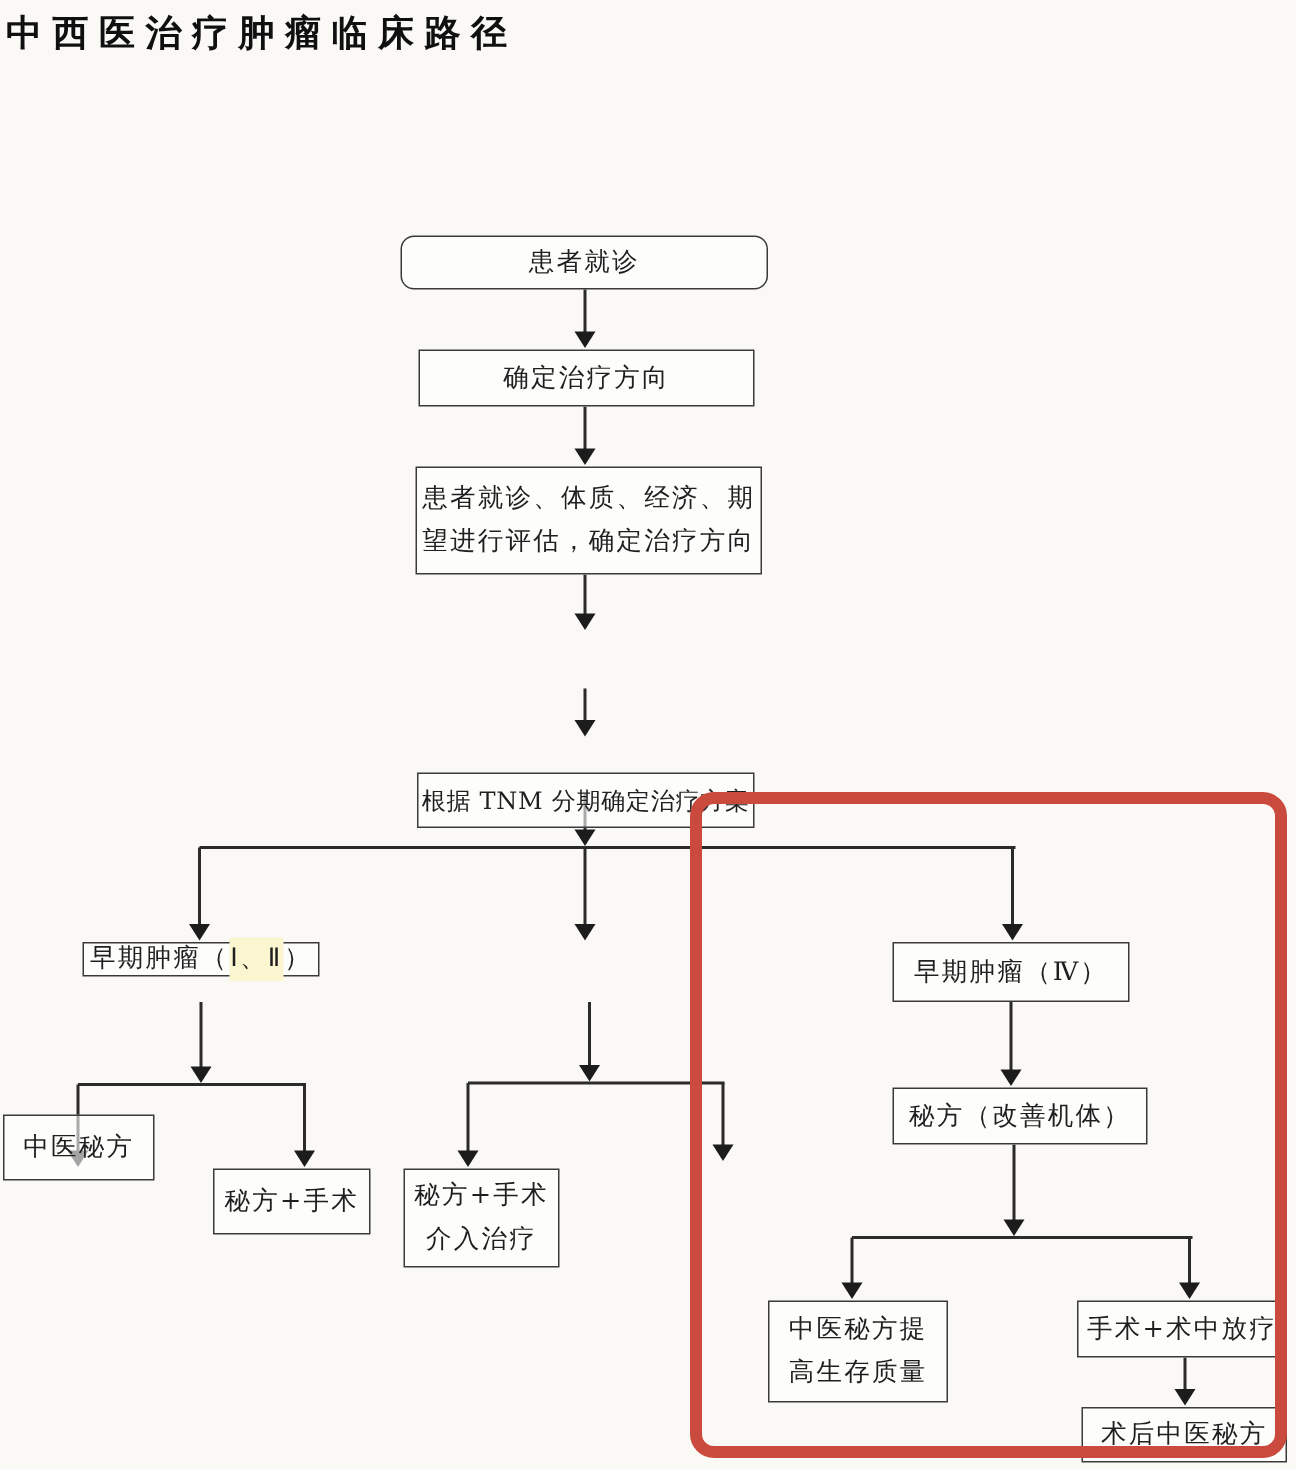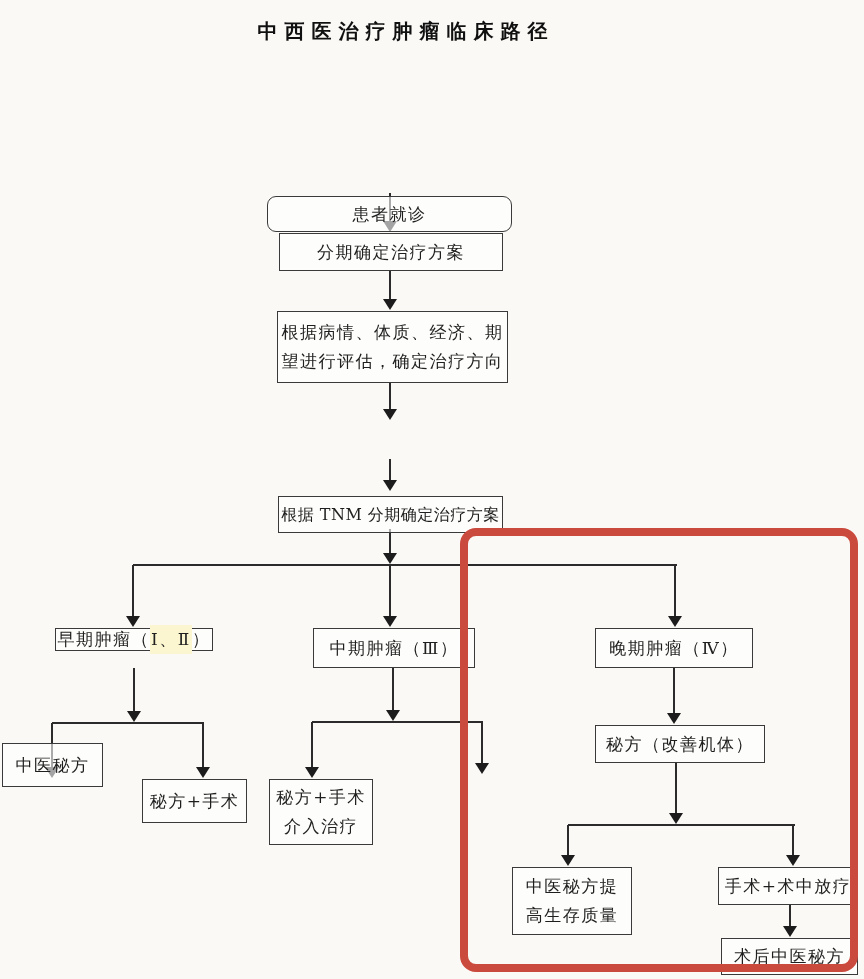--- a/index.html
+++ b/index.html
@@ -1,62 +1,61 @@
 <!DOCTYPE html>
 <html><head>
 <meta charset="utf-8">
 <style>
   html,body{margin:0;padding:0;background:#faf9f6;}
   .canvas{
     position:relative;width:864px;height:979px;background:#faf9f6;overflow:hidden;
     font-family:"DejaVu Serif","Liberation Serif",serif;color:#1f1f1f;
   }
   .title{
-    position:absolute;left:0;top:2px;width:780px;margin:16px;text-align:center;
-    font-size:20px;font-weight:bold;letter-spacing:7px;color:#101010;
+    position:absolute;left:0;top:2px;width:780px;margin:4px;text-align:left;
+    font-size:24px;font-weight:bold;letter-spacing:7px;color:#101010;
   }
   .node{
     position:absolute;box-sizing:border-box;border:1.6px solid #3a3a3a;
     background:rgba(255,255,255,.6);
     display:flex;align-items:center;justify-content:center;text-align:center;
     font-size:17px;letter-spacing:1.5px;line-height:1.7;white-space:pre-line;z-index:2;
   }
-  .node.rounded{border-radius:9px;margin-top:39px;}
+  .node.rounded{border-radius:9px;}
   .node.small{font-size:16px;letter-spacing:.5px;}
   .vline{position:absolute;width:2px;background:#2b2b2b;z-index:1;}
   .hline{position:absolute;height:2px;background:#2b2b2b;z-index:1;}
   .ah{
     position:absolute;width:0;height:0;z-index:1;
     border-left:7px solid transparent;border-right:7px solid transparent;
     border-top:11px solid #1c1c1c;
   }
-  .hl-stage{background:#fbf6d0;padding:0 1px;}
+  .hl-stage{background:#fbf6d0;padding:0 1px;font-family:Liberation Serif, serif;}
   .red-rect{
     position:absolute;left:460px;top:528px;width:398px;height:444px;box-sizing:border-box;
     border:8px solid #cb4a3e;border-radius:16px;z-index:10;pointer-events:none;
   }
 </style>
 </head>
 <body>
 
 <div class="canvas">
 
   <h1 class="title">中西医治疗肿瘤临床路径</h1>
 
   <div class="node rounded" style="left:267px;top:157px;width:245px;height:36px">患者就诊</div>
-  <div class="node" style="left:279px;top:233px;width:224px;height:38px">分期确定治疗方案</div>
-  <div class="node" style="left:277px;top:311px;width:231px;height:72px">根据病情、体质、经济、期
+  <div class="node" style="left:279px;top:233px;width:224px;height:38px">确定治疗方向</div>
+  <div class="node" style="left:277px;top:311px;width:231px;height:72px">患者就诊、体质、经济、期
 望进行评估，确定治疗方向</div>
-  <div class="node small" style="left:278px;top:496px;width:225px;height:37px">根据 TNM 分期确定治疗方案</div>
+  <div class="node small" style="left:278px;top:515px;width:225px;height:37px">根据 TNM 分期确定治疗方案</div>
 
   <div class="node" style="left:55px;top:628px;width:158px;height:23px">
     <span>早期肿瘤（</span><span class="hl-stage">Ⅰ、Ⅱ</span><span>）</span>
   </div>
-  <div class="node" style="left:313px;top:628px;width:162px;height:40px">中期肿瘤（Ⅲ）</div>
-  <div class="node" style="left:595px;top:628px;width:158px;height:40px">晚期肿瘤（Ⅳ）</div>
+  <div class="node" style="left:595px;top:628px;width:158px;height:40px">早期肿瘤（Ⅳ）</div>
 
   <div class="node" style="left:2px;top:743px;width:101px;height:44px">中医秘方</div>
   <div class="node" style="left:142px;top:779px;width:105px;height:44px">秘方+手术</div>
 
   <div class="node" style="left:269px;top:779px;width:104px;height:66px">秘方+手术
 介入治疗</div>
 
   <div class="node" style="left:595px;top:725px;width:170px;height:38px">秘方（改善机体）</div>
   <div class="node" style="left:512px;top:867px;width:120px;height:68px">中医秘方提
 高生存质量</div>

